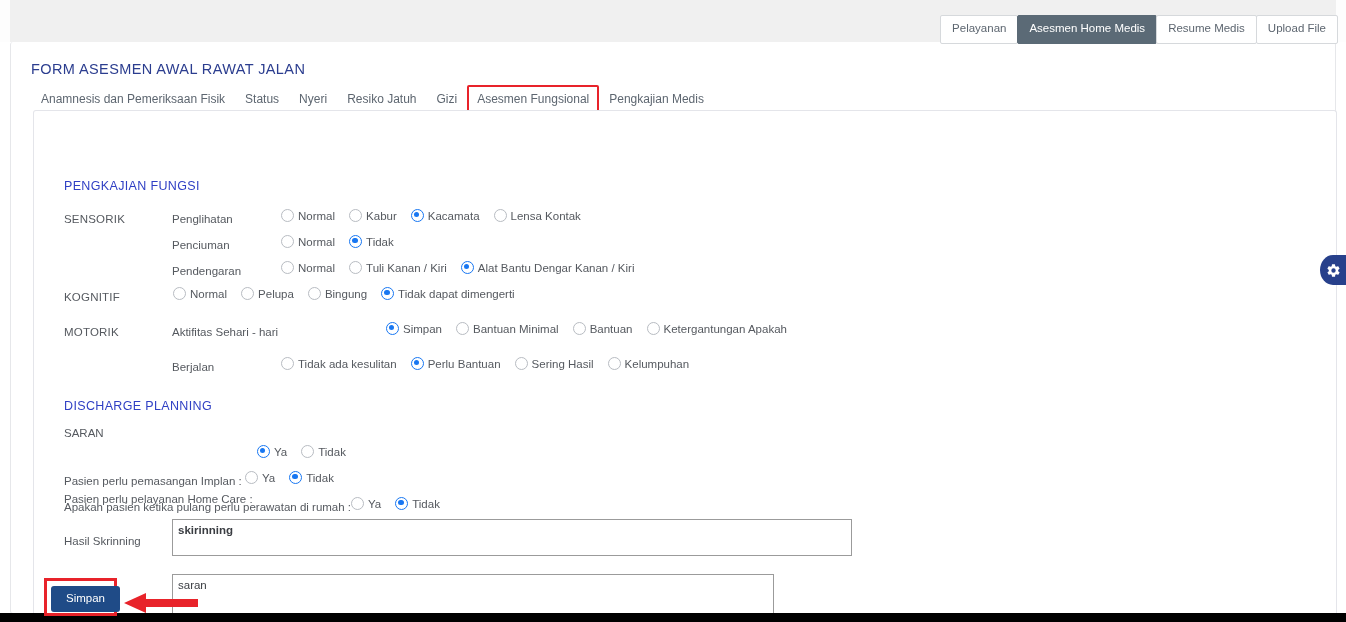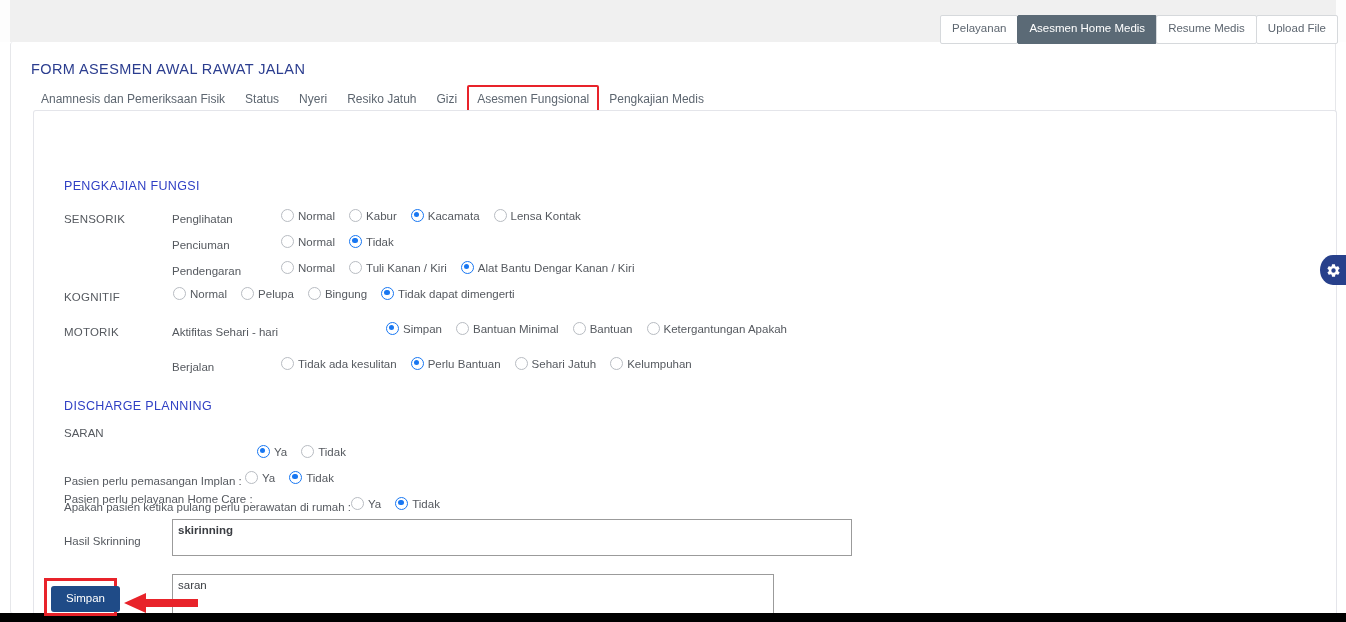--- a/index.html
+++ b/index.html
@@ -307,21 +307,21 @@
       <div class="radio">
         <span class="dot"></span>
         <span class="rlabel">Tidak ada kesulitan</span>
       </div>
       <div class="radio on">
         <span class="dot"></span>
         <span class="rlabel">Perlu Bantuan</span>
       </div>
       <div class="radio">
         <span class="dot"></span>
-        <span class="rlabel">Sehari Jatuh</span>
+        <span class="rlabel">Sering Hasil</span>
       </div>
       <div class="radio">
         <span class="dot"></span>
         <span class="rlabel">Kelumpuhan</span>
       </div>
     </div>
 
     <div class="section-head" style="left:30px; top:288px;">DISCHARGE PLANNING</div>
 
     <div class="plain" style="left:30px; top:316px;">SARAN</div>

